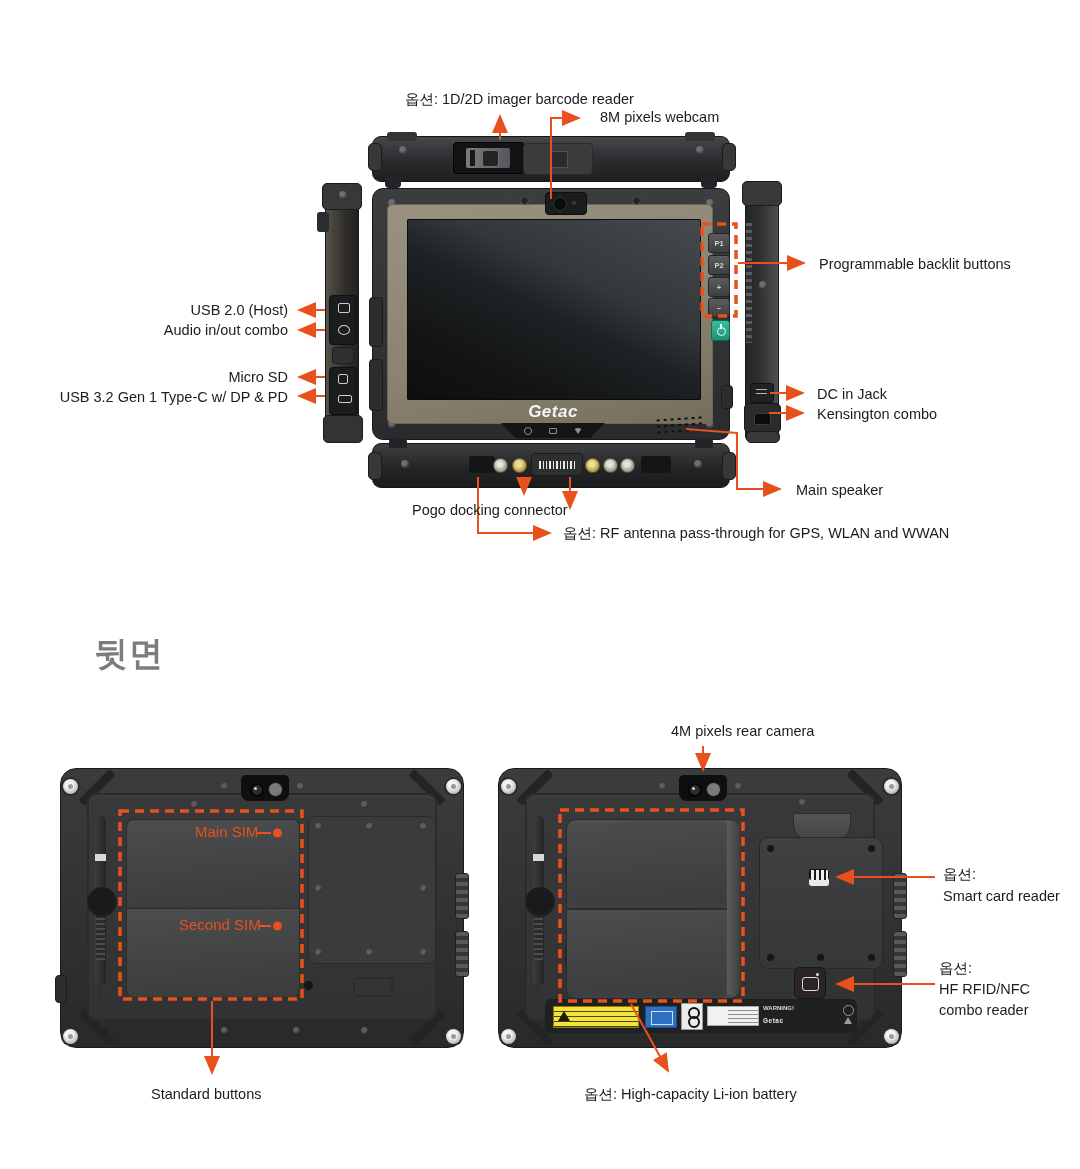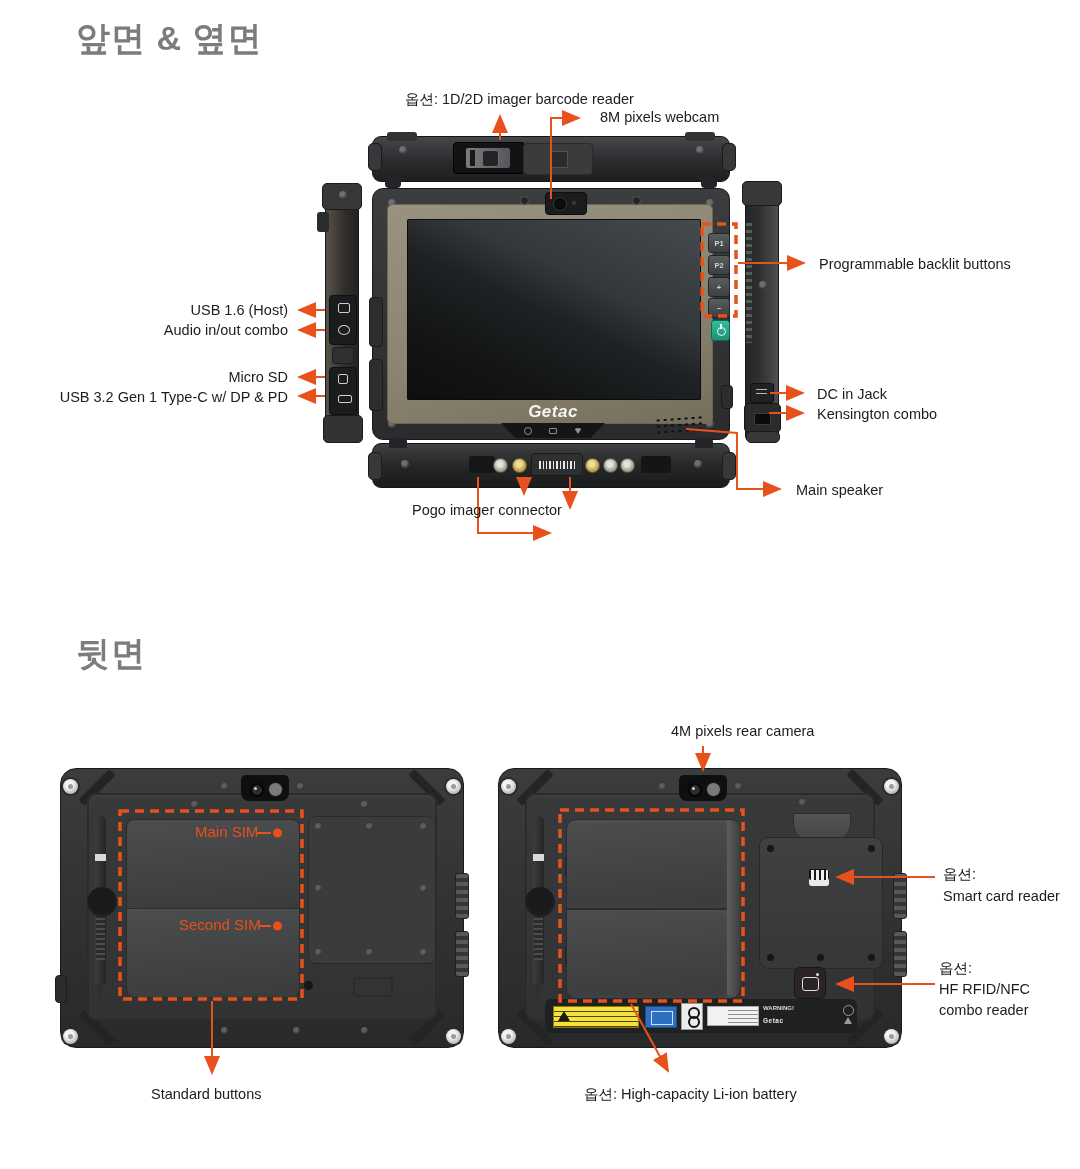--- a/index.html
+++ b/index.html
@@ -132,22 +132,21 @@
   .stk-getac{position:absolute;left:0px;top:12px;font-size:6.5px;color:#eceae8;font-weight:bold;letter-spacing:.5px;}
   .cert-circ{position:absolute;left:298px;top:6px;width:9px;height:9px;border:1px solid #9a9a9b;border-radius:50%;}
   .cert-tri{position:absolute;left:298px;top:17px;width:0;height:0;border-left:5px solid transparent;border-right:5px solid transparent;border-bottom:9px solid transparent;box-sizing:border-box;}
   .cert-tri::after{content:"";position:absolute;left:-4px;top:1px;width:0;height:0;border-left:4px solid transparent;border-right:4px solid transparent;border-bottom:7px solid #9a9a9b;}
 </style>
 </head>
 <body>
 
 <div id="canvas">
 
-  <div class="title" style="left:76px;top:16px;">앞면 &amp; 옆면</div>
-  <div class="title" style="left:76px;top:631px;">뒷면</div>
+  <div class="title" style="left:94px;top:631px;">뒷면</div>
 
   <div id="top-view" class="dev">
     <div class="endcap" style="left:-5px;top:6px;width:12px;height:26px;"></div>
     <div class="endcap" style="left:349px;top:6px;width:12px;height:26px;"></div>
     <div class="lug" style="left:14px;top:-5px;width:30px;height:9px;"></div>
     <div class="lug" style="left:312px;top:-5px;width:30px;height:9px;"></div>
     <div class="hook" style="left:12px;top:40px;width:16px;height:11px;"></div>
     <div class="hook" style="left:328px;top:40px;width:16px;height:11px;"></div>
     <div class="screw" style="left:26px;top:9px;"></div>
     <div class="screw" style="left:323px;top:9px;"></div>
@@ -388,29 +387,30 @@
     <circle cx="277.5" cy="926" r="4.5" fill="#e8511c"></circle>
     <g stroke="#e8511c" stroke-width="3.5" fill="none" stroke-dasharray="9 6">
       <rect x="702" y="224" width="34" height="92"></rect>
       <rect x="120" y="811" width="182" height="188"></rect>
       <rect x="560" y="810" width="183" height="191"></rect>
     </g>
   </svg>
 
   <div class="lbl" style="left:405px;top:90px;">옵션: 1D/2D imager barcode reader</div>
   <div class="lbl" style="left:600px;top:108px;">8M pixels webcam</div>
-  <div class="lbl" style="right:792px;top:301px;">USB 1.6 (Host)</div>
+  <div class="lbl" style="right:792px;top:301px;">USB 2.0 (Host)</div>
   <div class="lbl" style="right:792px;top:321px;">Audio in/out combo</div>
   <div class="lbl" style="right:792px;top:368px;">Micro SD</div>
   <div class="lbl" style="right:792px;top:388px;">USB 3.2 Gen 1 Type-C w/ DP &amp; PD</div>
   <div class="lbl" style="left:819px;top:255px;">Programmable backlit buttons</div>
   <div class="lbl" style="left:817px;top:385px;">DC in Jack</div>
   <div class="lbl" style="left:817px;top:405px;">Kensington combo</div>
   <div class="lbl" style="left:796px;top:481px;">Main speaker</div>
-  <div class="lbl" style="left:412px;top:501px;">Pogo imager connector</div>
+  <div class="lbl" style="left:412px;top:501px;">Pogo docking connector</div>
+  <div class="lbl" style="left:563px;top:524px;">옵션: RF antenna pass-through for GPS, WLAN and WWAN</div>
 
   <div class="lbl" style="left:671px;top:722px;">4M pixels rear camera</div>
   <div class="lbl-orange" style="left:195px;top:823px;">Main SIM</div>
   <div class="lbl-orange" style="left:179px;top:916px;">Second SIM</div>
   <div class="lbl" style="left:151px;top:1085px;">Standard buttons</div>
   <div class="lbl" style="left:584px;top:1085px;">옵션: High-capacity Li-ion battery</div>
 
   <div class="lbl multiline" style="left:943px;top:863px;line-height:22px;">
     <span>옵션:</span>
     <span>Smart card reader</span>

